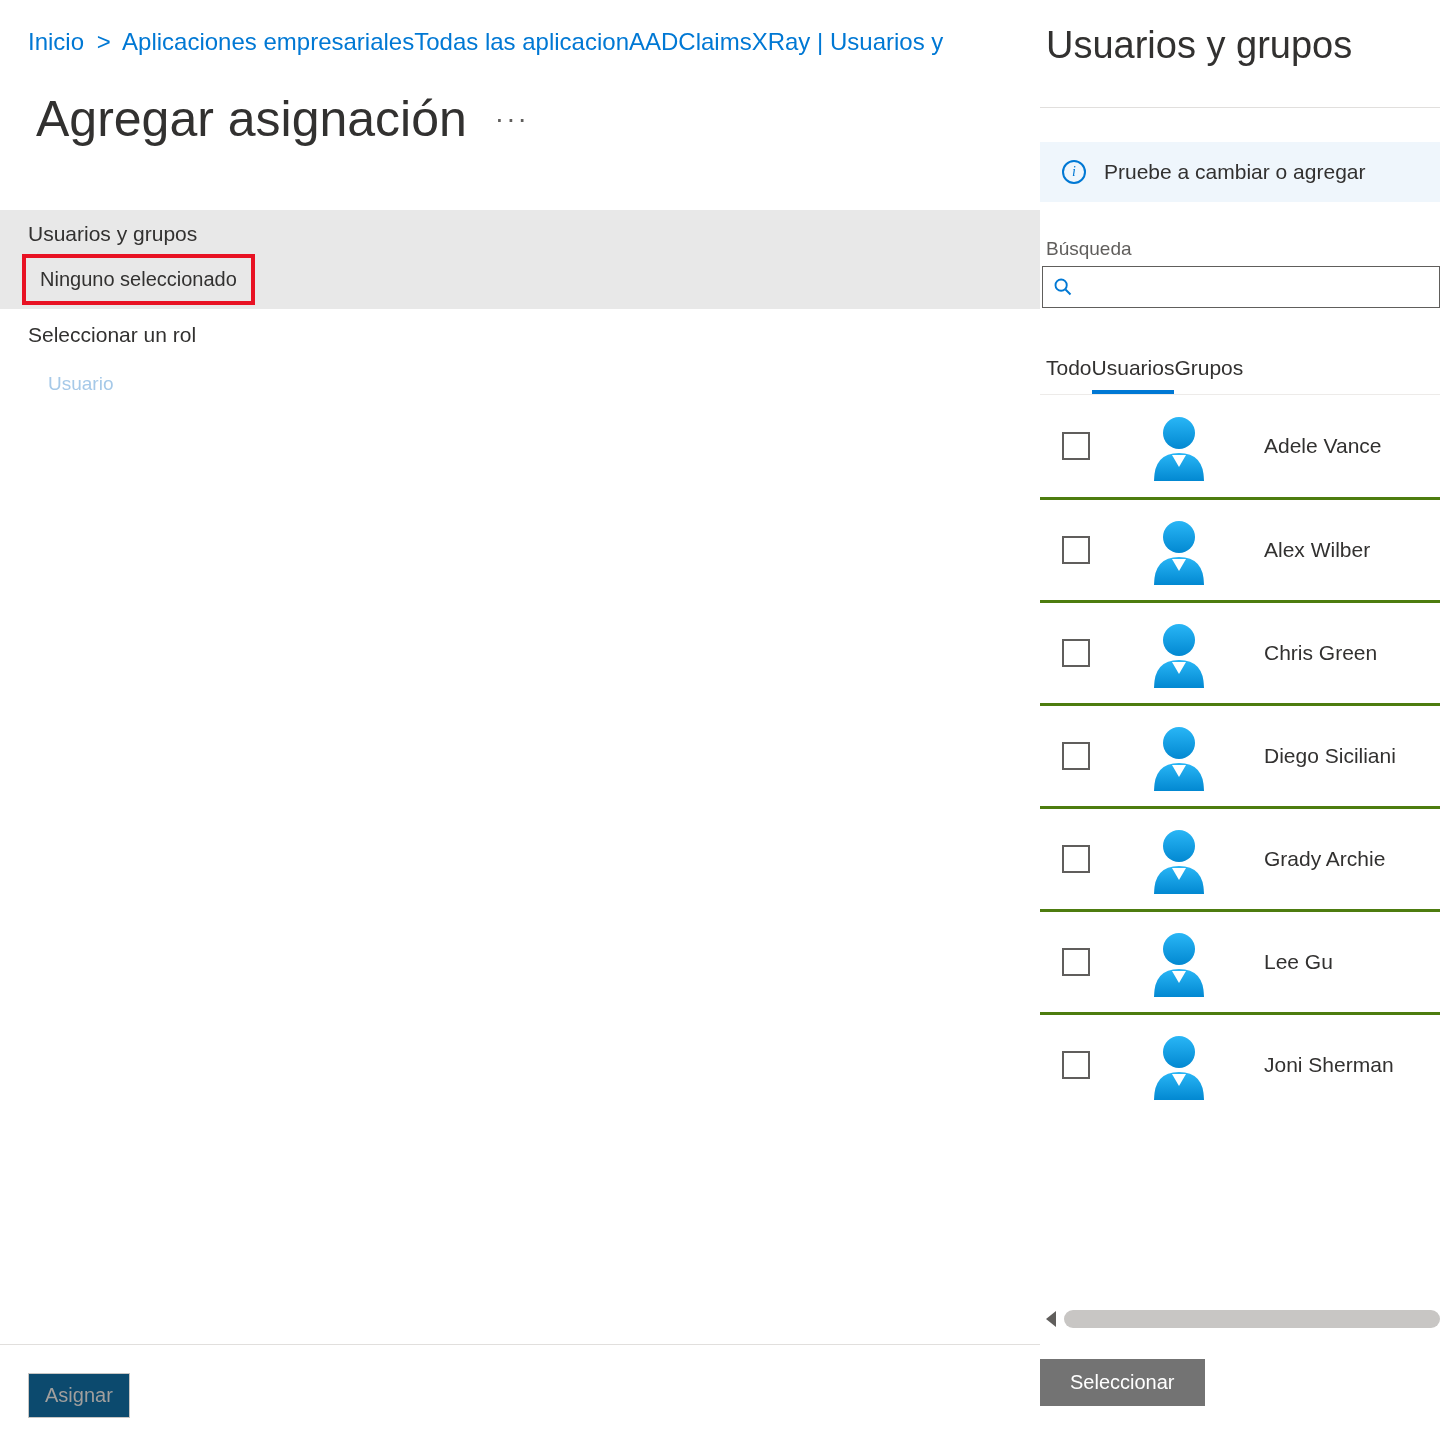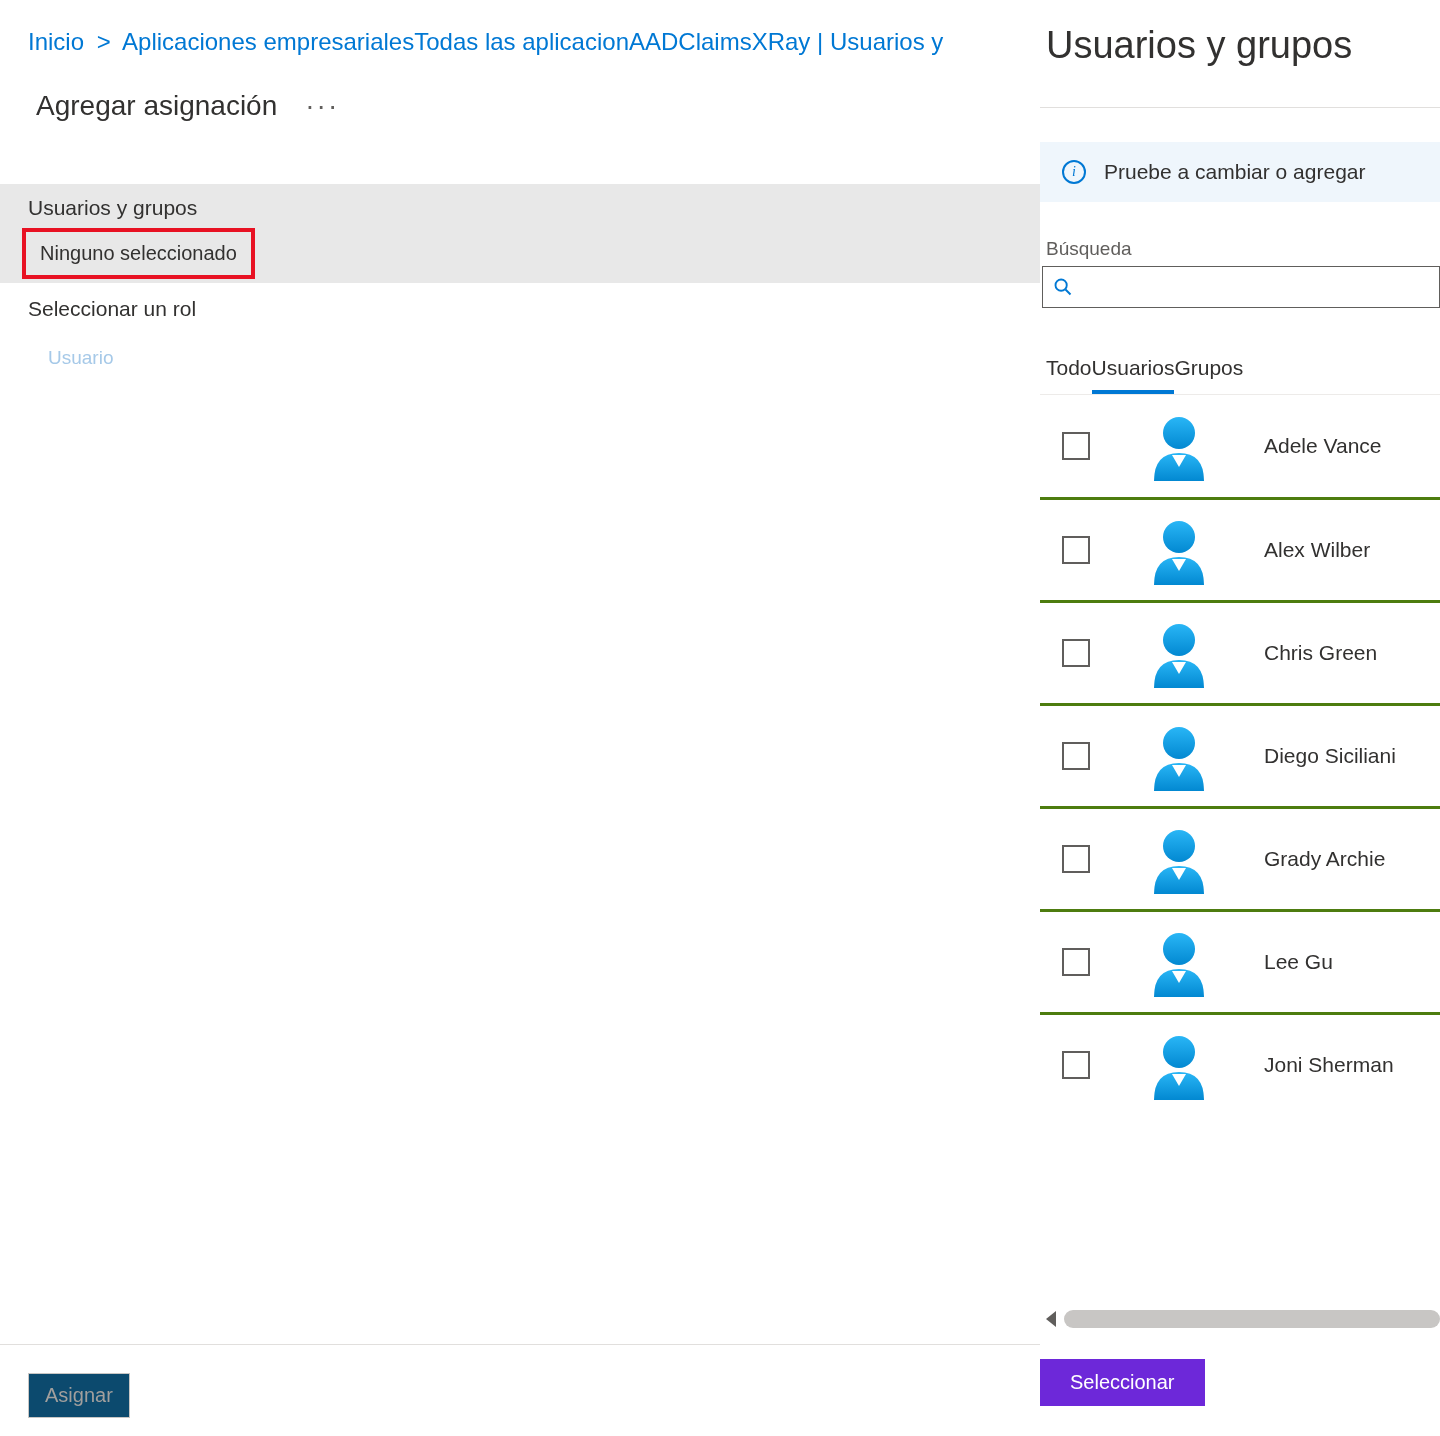--- a/index.html
+++ b/index.html
@@ -32,21 +32,21 @@
   }
   .breadcrumb .crumb-link { color: #0078d4; cursor: pointer; }
   .breadcrumb .crumb-sep { color: #0078d4; margin: 0 6px; }
 
   .page-title-row {
     padding: 32px 0 0 36px;
     display: flex;
     align-items: center;
   }
   .page-title {
-    font-size: 28px;
+    font-size: 50px;
     font-weight: 400;
     color: #323130;
   }
   .ellipsis-btn {
     margin-left: 28px;
     font-size: 28px;
     color: #605e5c;
     cursor: pointer;
     letter-spacing: 2px;
   }
@@ -271,21 +271,21 @@
     background: #c8c6c4;
     border-radius: 9px;
     margin-left: 8px;
   }
 
   .flyout-footer {
     padding: 30px 0 30px 0;
     background: #ffffff;
   }
   .select-button {
-    background: #6d28d9;
+    background: #737373;
     color: #ffffff;
     border: none;
     font-size: 20px;
     padding: 12px 30px;
     cursor: pointer;
     font-family: inherit;
   }
 </style>
 </head>
 <body>

